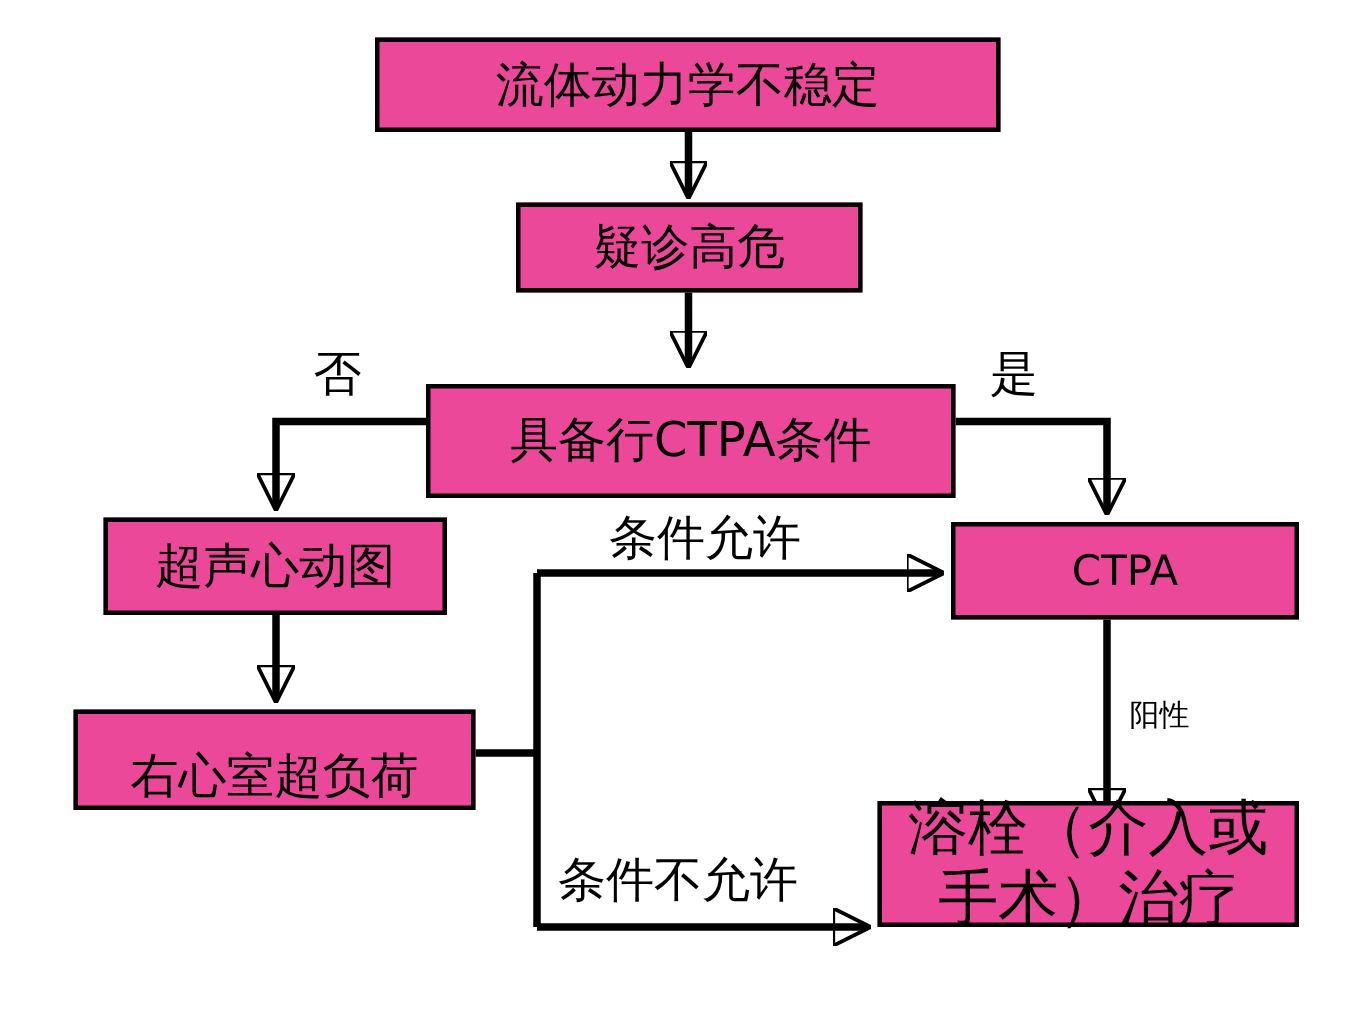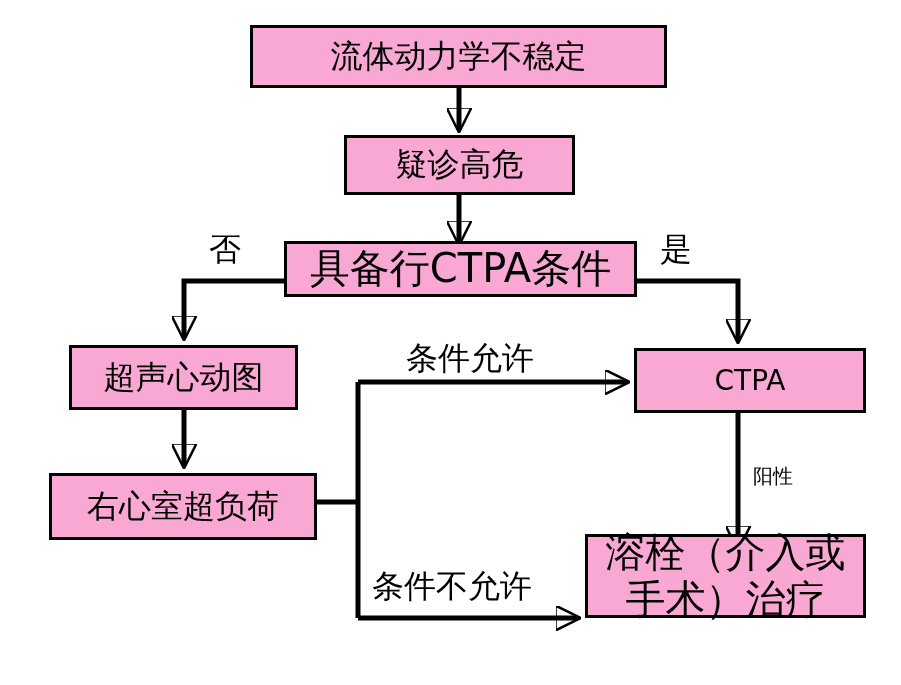--- a/index.html
+++ b/index.html
@@ -12,21 +12,21 @@
     width: 901px;
     height: 685px;
     background: #ffffff;
     overflow: hidden;
     font-family: "DejaVu Sans", "Liberation Sans", sans-serif;
   }
   .node {
     position: absolute;
     box-sizing: border-box;
     border: 3px solid #000000;
-    background: #f9a8d4;
+    background: #ec4899;
     display: flex;
     align-items: center;
     justify-content: center;
     text-align: center;
     color: #000000;
     line-height: 1.18;
     z-index: 3;
   }
   .node-label {
     display: block;
@@ -86,29 +86,29 @@
   </svg>
 
   <div class="node" style="left:250px; top:25px; width:417px; height:63px; font-size:32px;">
     <span class="node-label">流体动力学不稳定</span>
   </div>
 
   <div class="node" style="left:344px; top:135px; width:231px; height:60px; font-size:32px;">
     <span class="node-label">疑诊高危</span>
   </div>
 
-  <div class="node" style="left:284px; top:241px; width:353px; height:56px; font-size:40px;">
+  <div class="node" style="left:284px; top:256px; width:353px; height:76px; font-size:32px;">
     <span class="node-label">具备行CTPA条件</span>
   </div>
 
   <div class="node" style="left:69px; top:345px; width:229px; height:65px; font-size:32px;">
     <span class="node-label">超声心动图</span>
   </div>
 
-  <div class="node" style="left:49px; top:473px; width:268px; height:67px; font-size:32px;">
+  <div class="node" style="left:49px; top:473px; width:268px; height:67px; font-size:32px;align-items:flex-end;">
     <span class="node-label">右心室超负荷</span>
   </div>
 
   <div class="node" style="left:634px; top:348px; width:232px; height:65px; font-size:28px;">
     <span class="node-label">CTPA</span>
   </div>
 
   <div class="node" style="left:585px; top:534px; width:281px; height:84px; font-size:40px;">
     <span class="node-label">溶栓（介入或
 手术）治疗</span>

